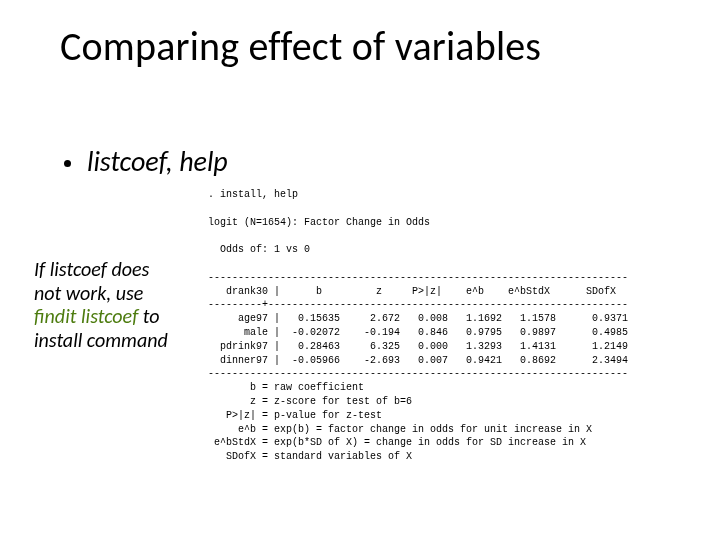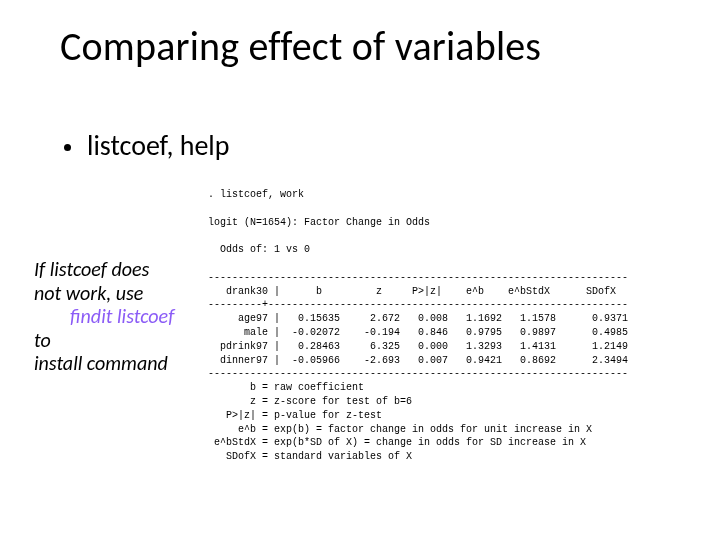--- a/index.html
+++ b/index.html
@@ -23,46 +23,46 @@
     top: 22px;
     left: 60px;
     right: 40px;
     font-size: 40px;
     font-weight: 400;
     letter-spacing: 0.2px;
     white-space: nowrap;
   }
   .bullet-row {
     position: absolute;
-    top: 128px;
+    top: 144px;
     left: 64px;
     display: flex;
     align-items: center;
     font-size: 28px;
+    font-style: italic;
   }
   .bullet-dot {
     width: 7px;
     height: 7px;
     background: #000;
     border-radius: 50%;
     margin-right: 16px;
     margin-top: 4px;
   }
   .sidenote {
     position: absolute;
     top: 258px;
     left: 34px;
     width: 160px;
     font-size: 20px;
     line-height: 1.18;
     font-style: italic;
   }
   .sidenote .red {
-    color: #8b5cf6;
-    margin-left: 36px;
+    color: #4d7c0f;
   }
   .console {
     position: absolute;
     top: 188px;
     left: 208px;
     width: 490px;
     font-family: "Courier New", Courier, monospace;
     font-size: 10px;
     line-height: 1.38;
     white-space: pre;
@@ -81,21 +81,21 @@
     <span>listcoef, help</span>
   </div>
 
   <div class="sidenote">
     <span>If listcoef does</span><br>
     <span>not work, use</span><br>
     <span class="red">findit listcoef</span><span> to</span><br>
     <span>install command</span>
   </div>
 
-  <div class="console"><span>. listcoef, work</span>
+  <div class="console"><span>. install, help</span>
 
 <span>logit (N=1654): Factor Change in Odds</span>
 
 <span>  Odds of: 1 vs 0</span>
 
 <span>----------------------------------------------------------------------</span>
 <span>   drank30 |      b         z     P&gt;|z|    e^b    e^bStdX      SDofX</span>
 <span>---------+------------------------------------------------------------</span>
 <span>     age97 |   0.15635     2.672   0.008   1.1692   1.1578      0.9371</span>
 <span>      male |  -0.02072    -0.194   0.846   0.9795   0.9897      0.4985</span>

